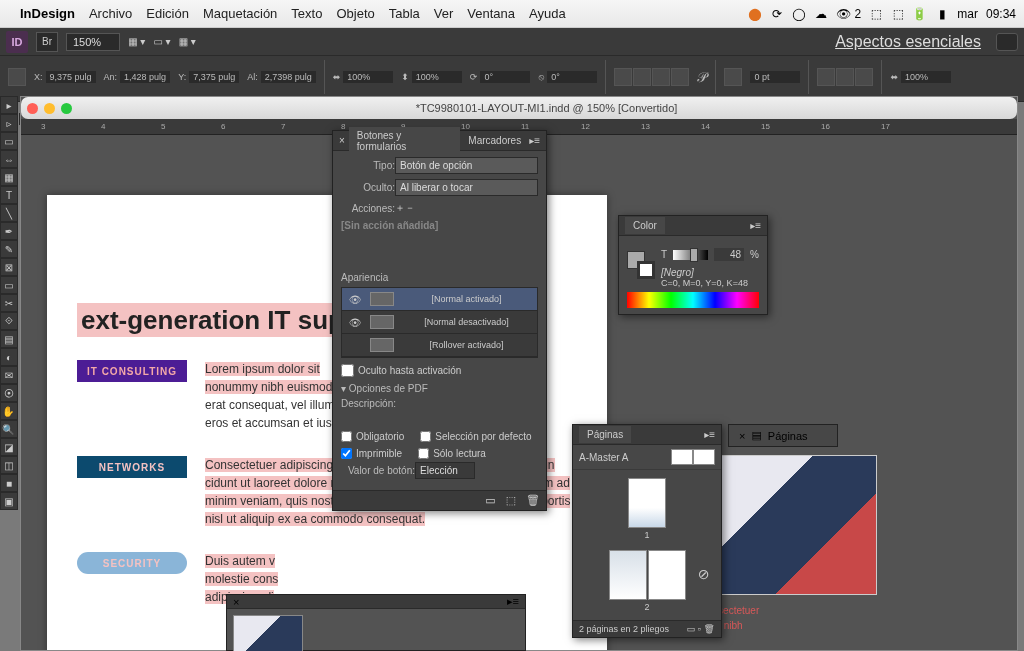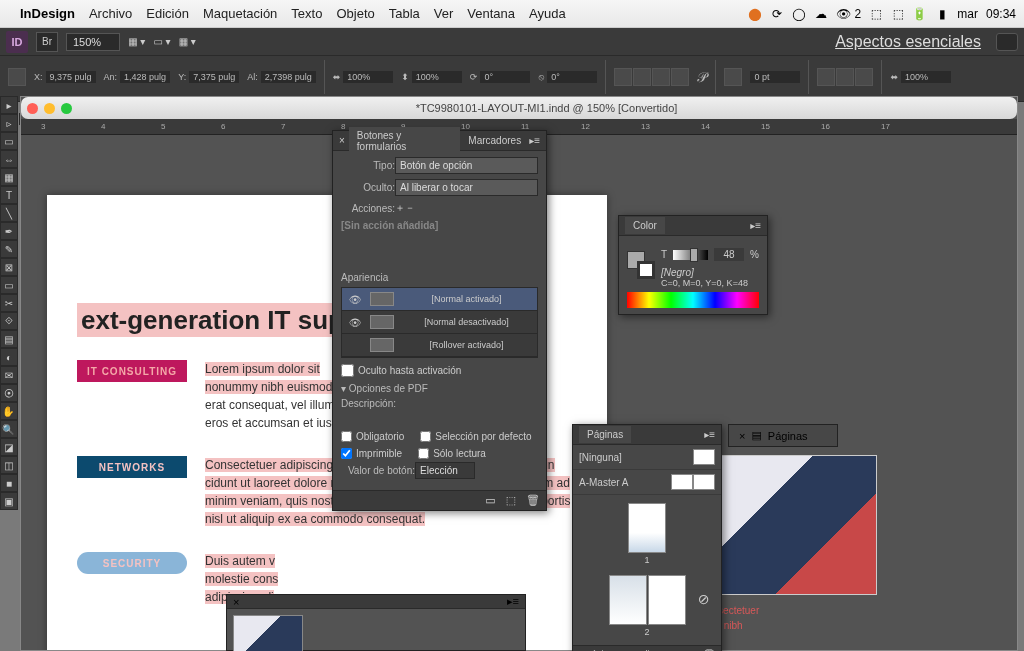--- a/index.html
+++ b/index.html
@@ -47,21 +47,21 @@
 .toolbox { position: absolute; top: 96px; left: 0; width: 18px; background: #3a3a3a; }
 .toolbox .tool { width: 18px; height: 18px; border: 1px solid #2a2a2a; display: flex; align-items: center; justify-content: center; color: #ccc; font-size: 10px; }
 
 
 .canvas-area { position: absolute; top: 38px; left: 16px; right: 0; bottom: 0; background: #535353; overflow: hidden; }
 .page { position: absolute; top: 60px; left: 10px; width: 560px; height: 520px; background: #fff; box-shadow: 0 0 8px rgba(0,0,0,0.4); }
 .page-content { padding: 110px 20px 20px 30px; }
 .headline { font-size: 26px; font-weight: bold; color: #222; background: #f4c2c2; padding: 2px 4px; display: inline; }
 .section { display: flex; margin-top: 24px; gap: 18px; }
 .section .tag { width: 110px; height: 22px; display: flex; align-items: center; justify-content: center; font-size: 10px; font-weight: bold; letter-spacing: 1px; }
-.tag.dark { background: #be185d; color: #f4a8a8; }
+.tag.dark { background: #4c1d95; color: #f4a8a8; }
 .tag.blue { background: #0c4a6e; color: #f4c2c2; }
 .tag.light { background: #8ab5d8; color: #f4c2c2; border-radius: 11px; }
 .section .body { flex: 1; font-size: 12px; line-height: 1.5; color: #333; }
 .section .body .hl { background: #f4c2c2; }
 
 .image-block { position: absolute; top: 320px; left: 640px; width: 200px; height: 140px; background: #fff; border: 1px solid #ccc; overflow: hidden; }
 .image-block .photo { width: 100%; height: 100%; background: linear-gradient(135deg, #e8e8f0 40%, #2a3a5a 40%, #2a3a5a 70%, #c84848 70%); }
 .caption-list { position: absolute; top: 470px; left: 640px; width: 200px; font-size: 10px; color: #d85858; }
 .caption-list div { margin-bottom: 4px; }
 
@@ -86,21 +86,21 @@
 .checkbox-row { display: flex; gap: 16px; padding: 3px 0; }
 .checkbox-row label { display: flex; align-items: center; gap: 4px; font-size: 10px; }
 .checkbox-row input { width: 11px; height: 11px; }
 .panel-footer { height: 20px; background: #3a3a3a; border-top: 1px solid #2a2a2a; display: flex; align-items: center; justify-content: flex-end; padding: 0 6px; gap: 10px; }
 .panel-footer span { font-size: 11px; cursor: pointer; }
 
 
 .color-panel .slider-row { display: flex; align-items: center; gap: 6px; margin: 6px 0; }
 .color-panel .slider { flex: 1; height: 10px; background: linear-gradient(to right, #fff, #000); position: relative; }
 .color-panel .slider .thumb { position: absolute; top: -2px; width: 8px; height: 14px; background: #aaa; border: 1px solid #333; }
-.color-panel .val-box { width: 30px; background: #3a3a3a; padding: 1px 3px; text-align: center; }
+.color-panel .val-box { width: 30px; background: #3a3a3a; padding: 1px 3px; text-align: right; }
 .color-panel .spectrum { height: 16px; background: linear-gradient(to right, red, yellow, lime, cyan, blue, magenta, red); margin-top: 4px; }
 .color-panel .fill-stroke { width: 28px; height: 28px; position: relative; }
 .color-panel .fill-stroke .fill { position: absolute; top: 0; left: 0; width: 18px; height: 18px; background: #aaa; border: 1px solid #333; }
 .color-panel .fill-stroke .stroke { position: absolute; bottom: 0; right: 0; width: 18px; height: 18px; background: #fff; border: 3px solid #333; }
 
 
 .pages-panel .master-row { padding: 4px 6px; display: flex; justify-content: space-between; align-items: center; border-bottom: 1px solid #3a3a3a; }
 .pages-panel .master-thumb { width: 22px; height: 16px; background: #fff; border: 1px solid #888; }
 .pages-panel .pages-area { padding: 8px; display: flex; flex-direction: column; align-items: center; gap: 10px; }
 .pages-panel .spread { display: flex; gap: 1px; position: relative; }
@@ -443,24 +443,20 @@
     <div class="spectrum"></div>
   </div>
 </div>
 
 <div class="panel pages-panel" style="top:424px; left:572px; width:150px;">
   <div class="panel-header">
     <span class="tab active">Páginas</span>
     <span class="close">▸≡</span>
   </div>
   <div class="master-row">
-      <span>[Ninguna]</span>
-      <div class="master-thumb"></div>
-    </div>
-  <div class="master-row">
       <span>A-Master A</span>
       <div style="display:flex;">
         <div class="master-thumb"></div>
         <div class="master-thumb"></div>
       </div>
     </div>
   <div class="pages-area">
     <div>
       <div class="spread">
           <div class="page-thumb" style="background:linear-gradient(#fff 60%,#c8d8e8)"></div>

